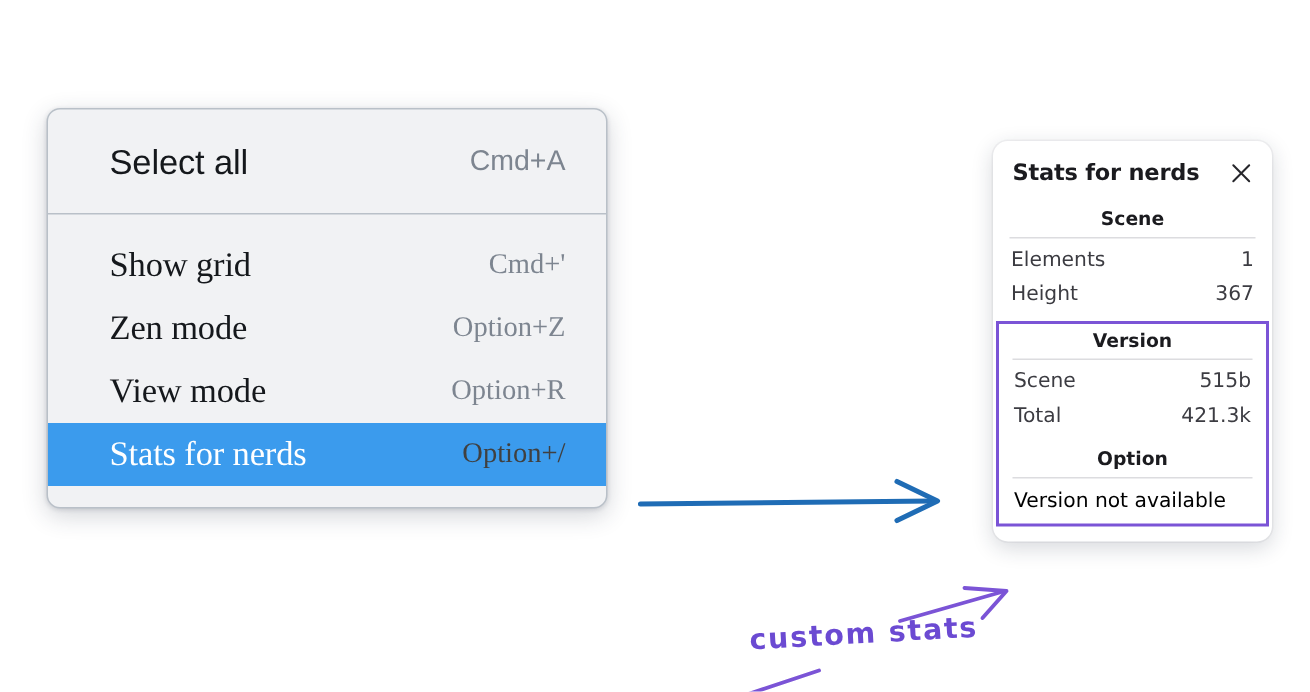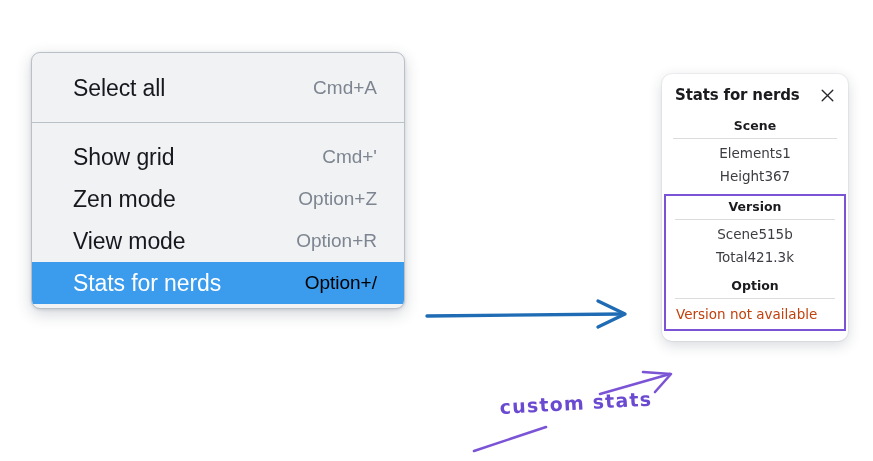--- a/index.html
+++ b/index.html
@@ -12,20 +12,21 @@
     height: 461px;
     background: #ffffff;
     font-family: "Liberation Sans", sans-serif;
     overflow: hidden;
     position: relative;
   }
   .stage {
     position: relative;
     width: 873px;
     height: 405px;
+    margin-top: 20px;
   }
 
   
   .context-menu {
     position: absolute;
     left: 31px;
     top: 52px;
     width: 374px;
     background: #f1f2f4;
     border: 1px solid #b9c0c8;
@@ -36,21 +37,22 @@
   }
   .menu-group + .menu-group {
     border-top: 1px solid #b9c0c8;
   }
   .menu-group.top {
     padding-top: 14px;
     padding-bottom: 13px;
   }
   .menu-group.bottom {
     padding-top: 13px;
-    padding-bottom: 4px;
+    padding-bottom: 14px;
+    font-family: Liberation Serif, serif;
   }
   .menu-item {
     display: flex;
     align-items: center;
     justify-content: space-between;
     height: 42px;
     padding: 0 27px 0 41px;
     box-sizing: border-box;
     cursor: default;
   }
@@ -65,21 +67,21 @@
     color: #7d8590;
     white-space: nowrap;
   }
   .menu-item.selected {
     background: #3b9bed;
   }
   .menu-item.selected .mi-label {
     color: #ffffff;
   }
   .menu-item.selected .mi-shortcut {
-    color: #000000;
+    color: #404040;
   }
 
   
   .stats-panel {
     position: absolute;
     left: 662px;
     top: 74px;
     width: 186px;
     background: #ffffff;
     border-radius: 10px;
@@ -122,31 +124,31 @@
     padding: 1px 0 5px 0;
   }
   .sp-rule {
     height: 1px;
     background: #dcdcdf;
     margin: 0 0 3px 0;
   }
   .sp-row {
     display: flex;
     align-items: baseline;
-    justify-content: center;
+    justify-content: space-between;
     font-size: 13.5px;
     color: #3c3c42;
     padding: 3px 1px;
     line-height: 1.25;
   }
   .sp-row .sp-key { white-space: nowrap; }
   .sp-row .sp-val { white-space: nowrap; }
   .sp-note {
     font-size: 13.5px;
-    color: #c2410c;
+    color: #000000;
     padding: 4px 1px 1px 1px;
     white-space: nowrap;
   }
 
   
   .sp-custom-box {
     border: 2px solid #7b54d6;
     margin: 6px -9px 0 -9px;
     padding: 2px 9px 6px 9px;
     box-sizing: border-box;

